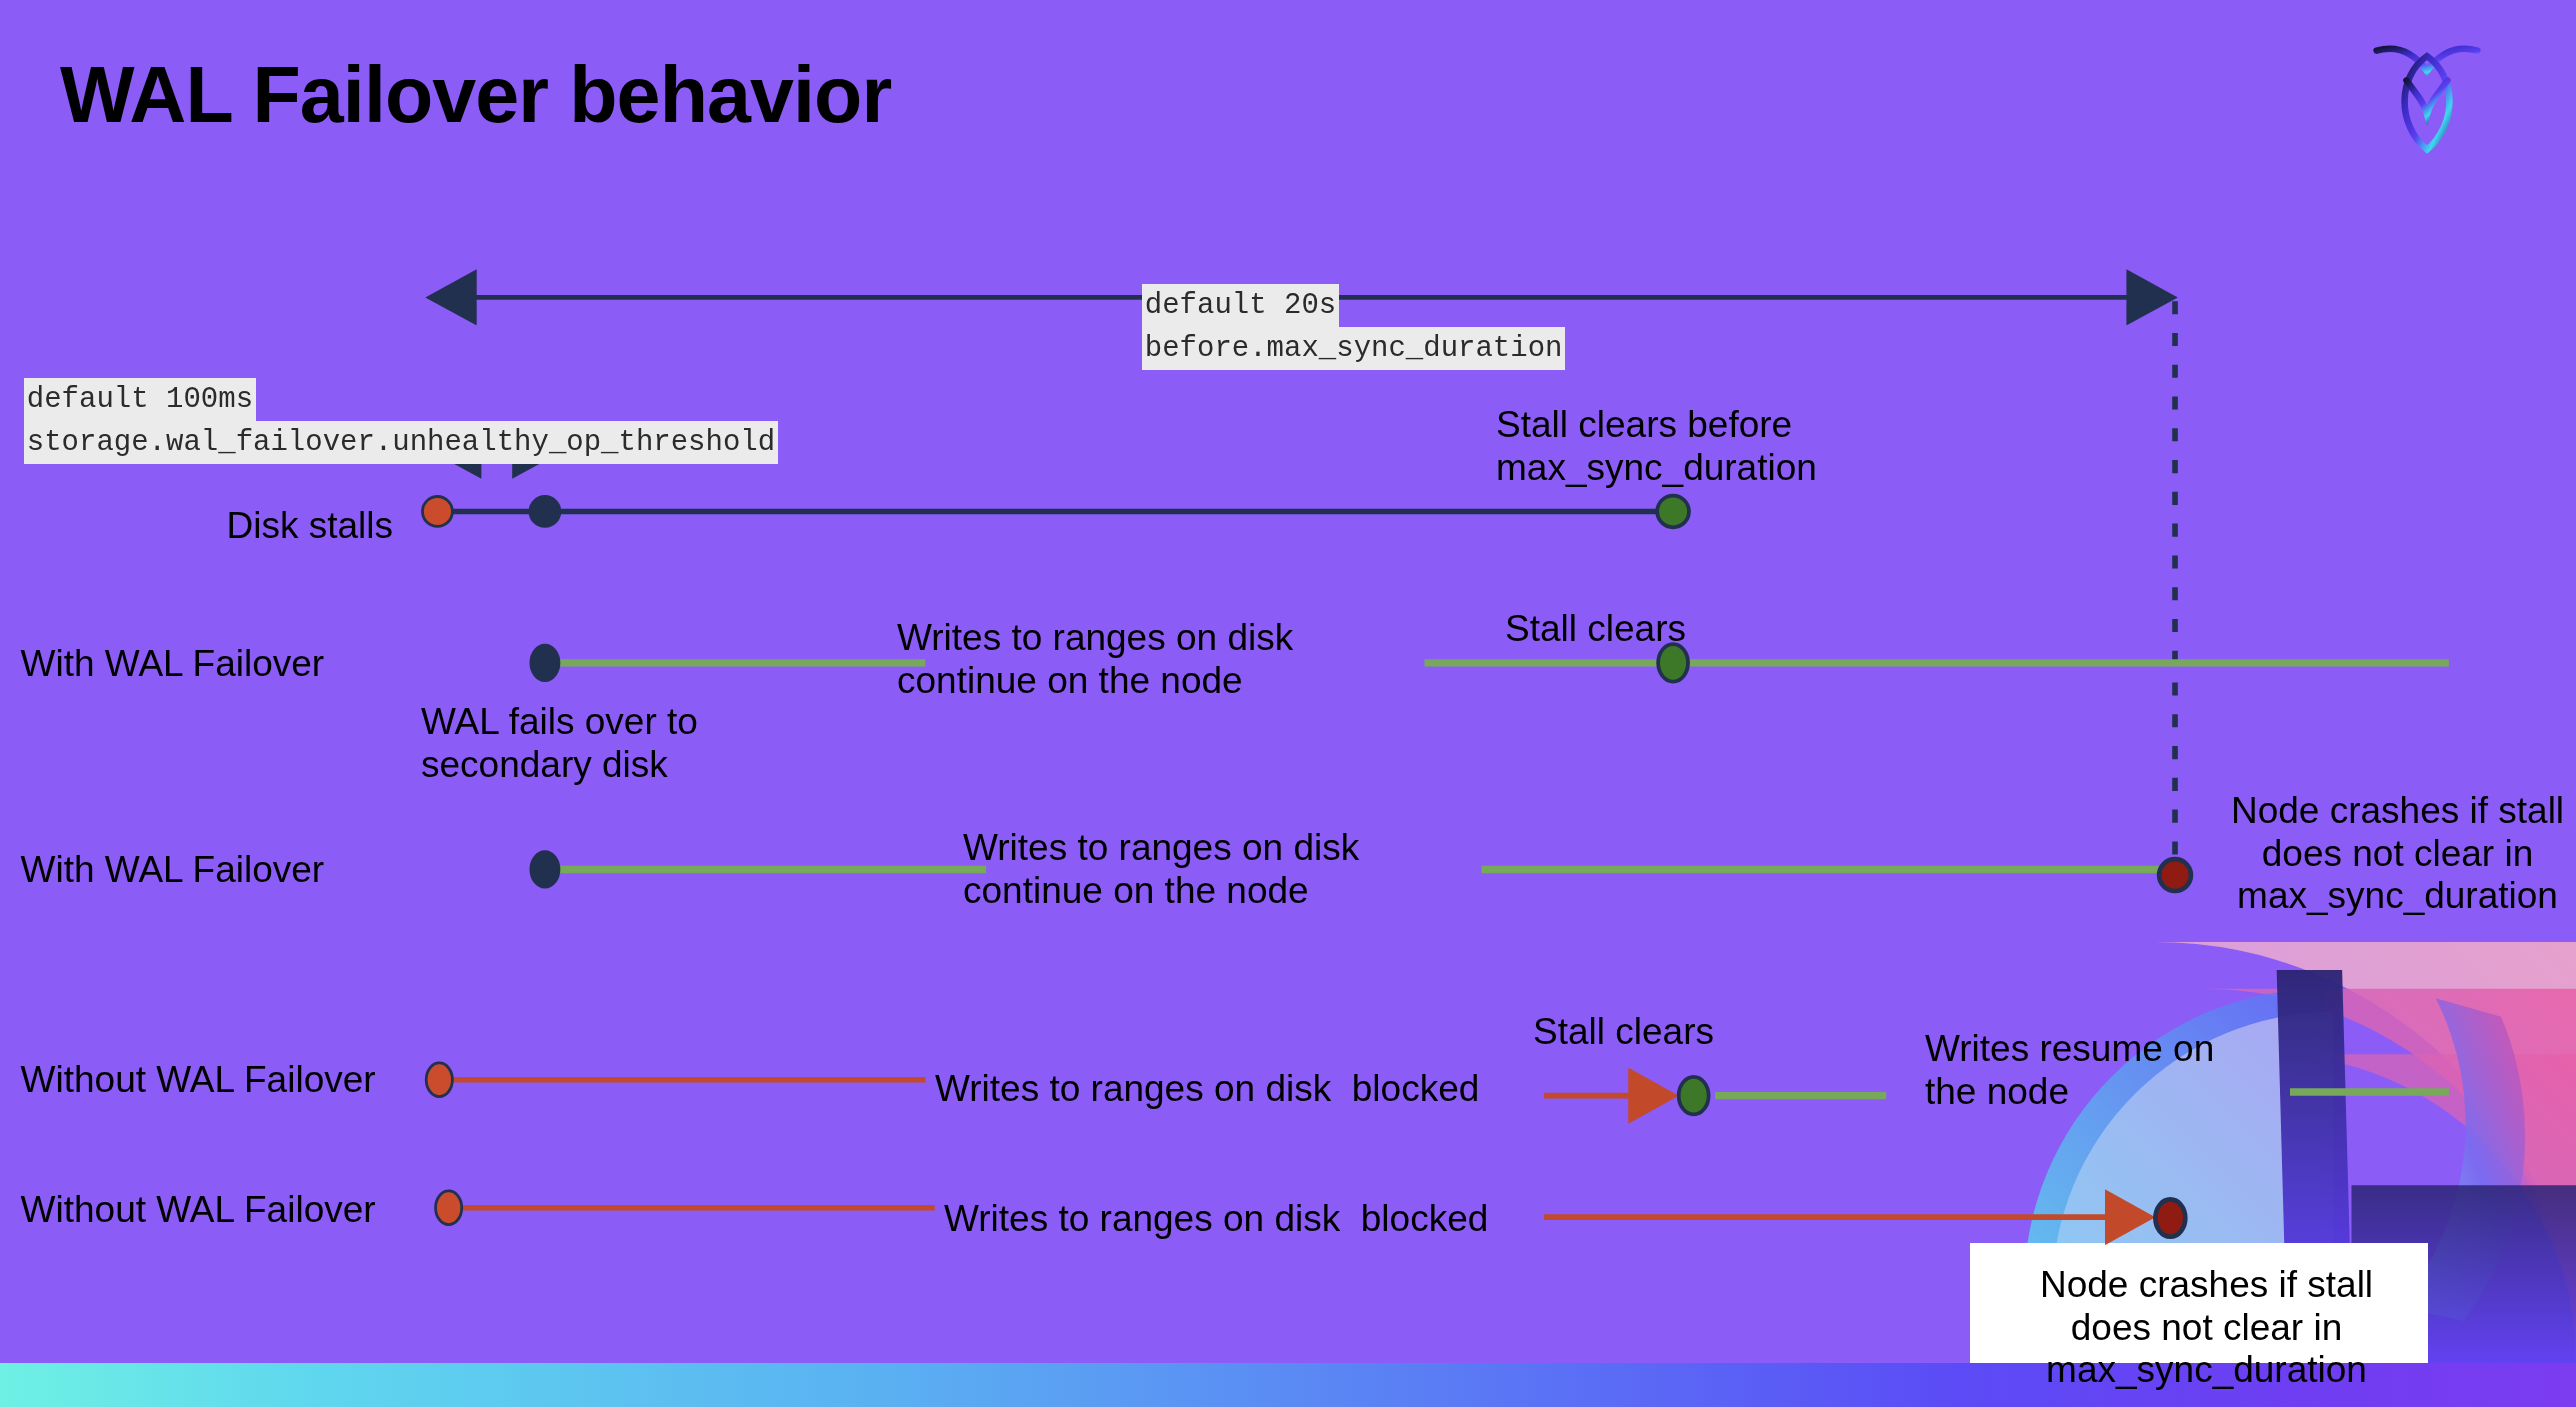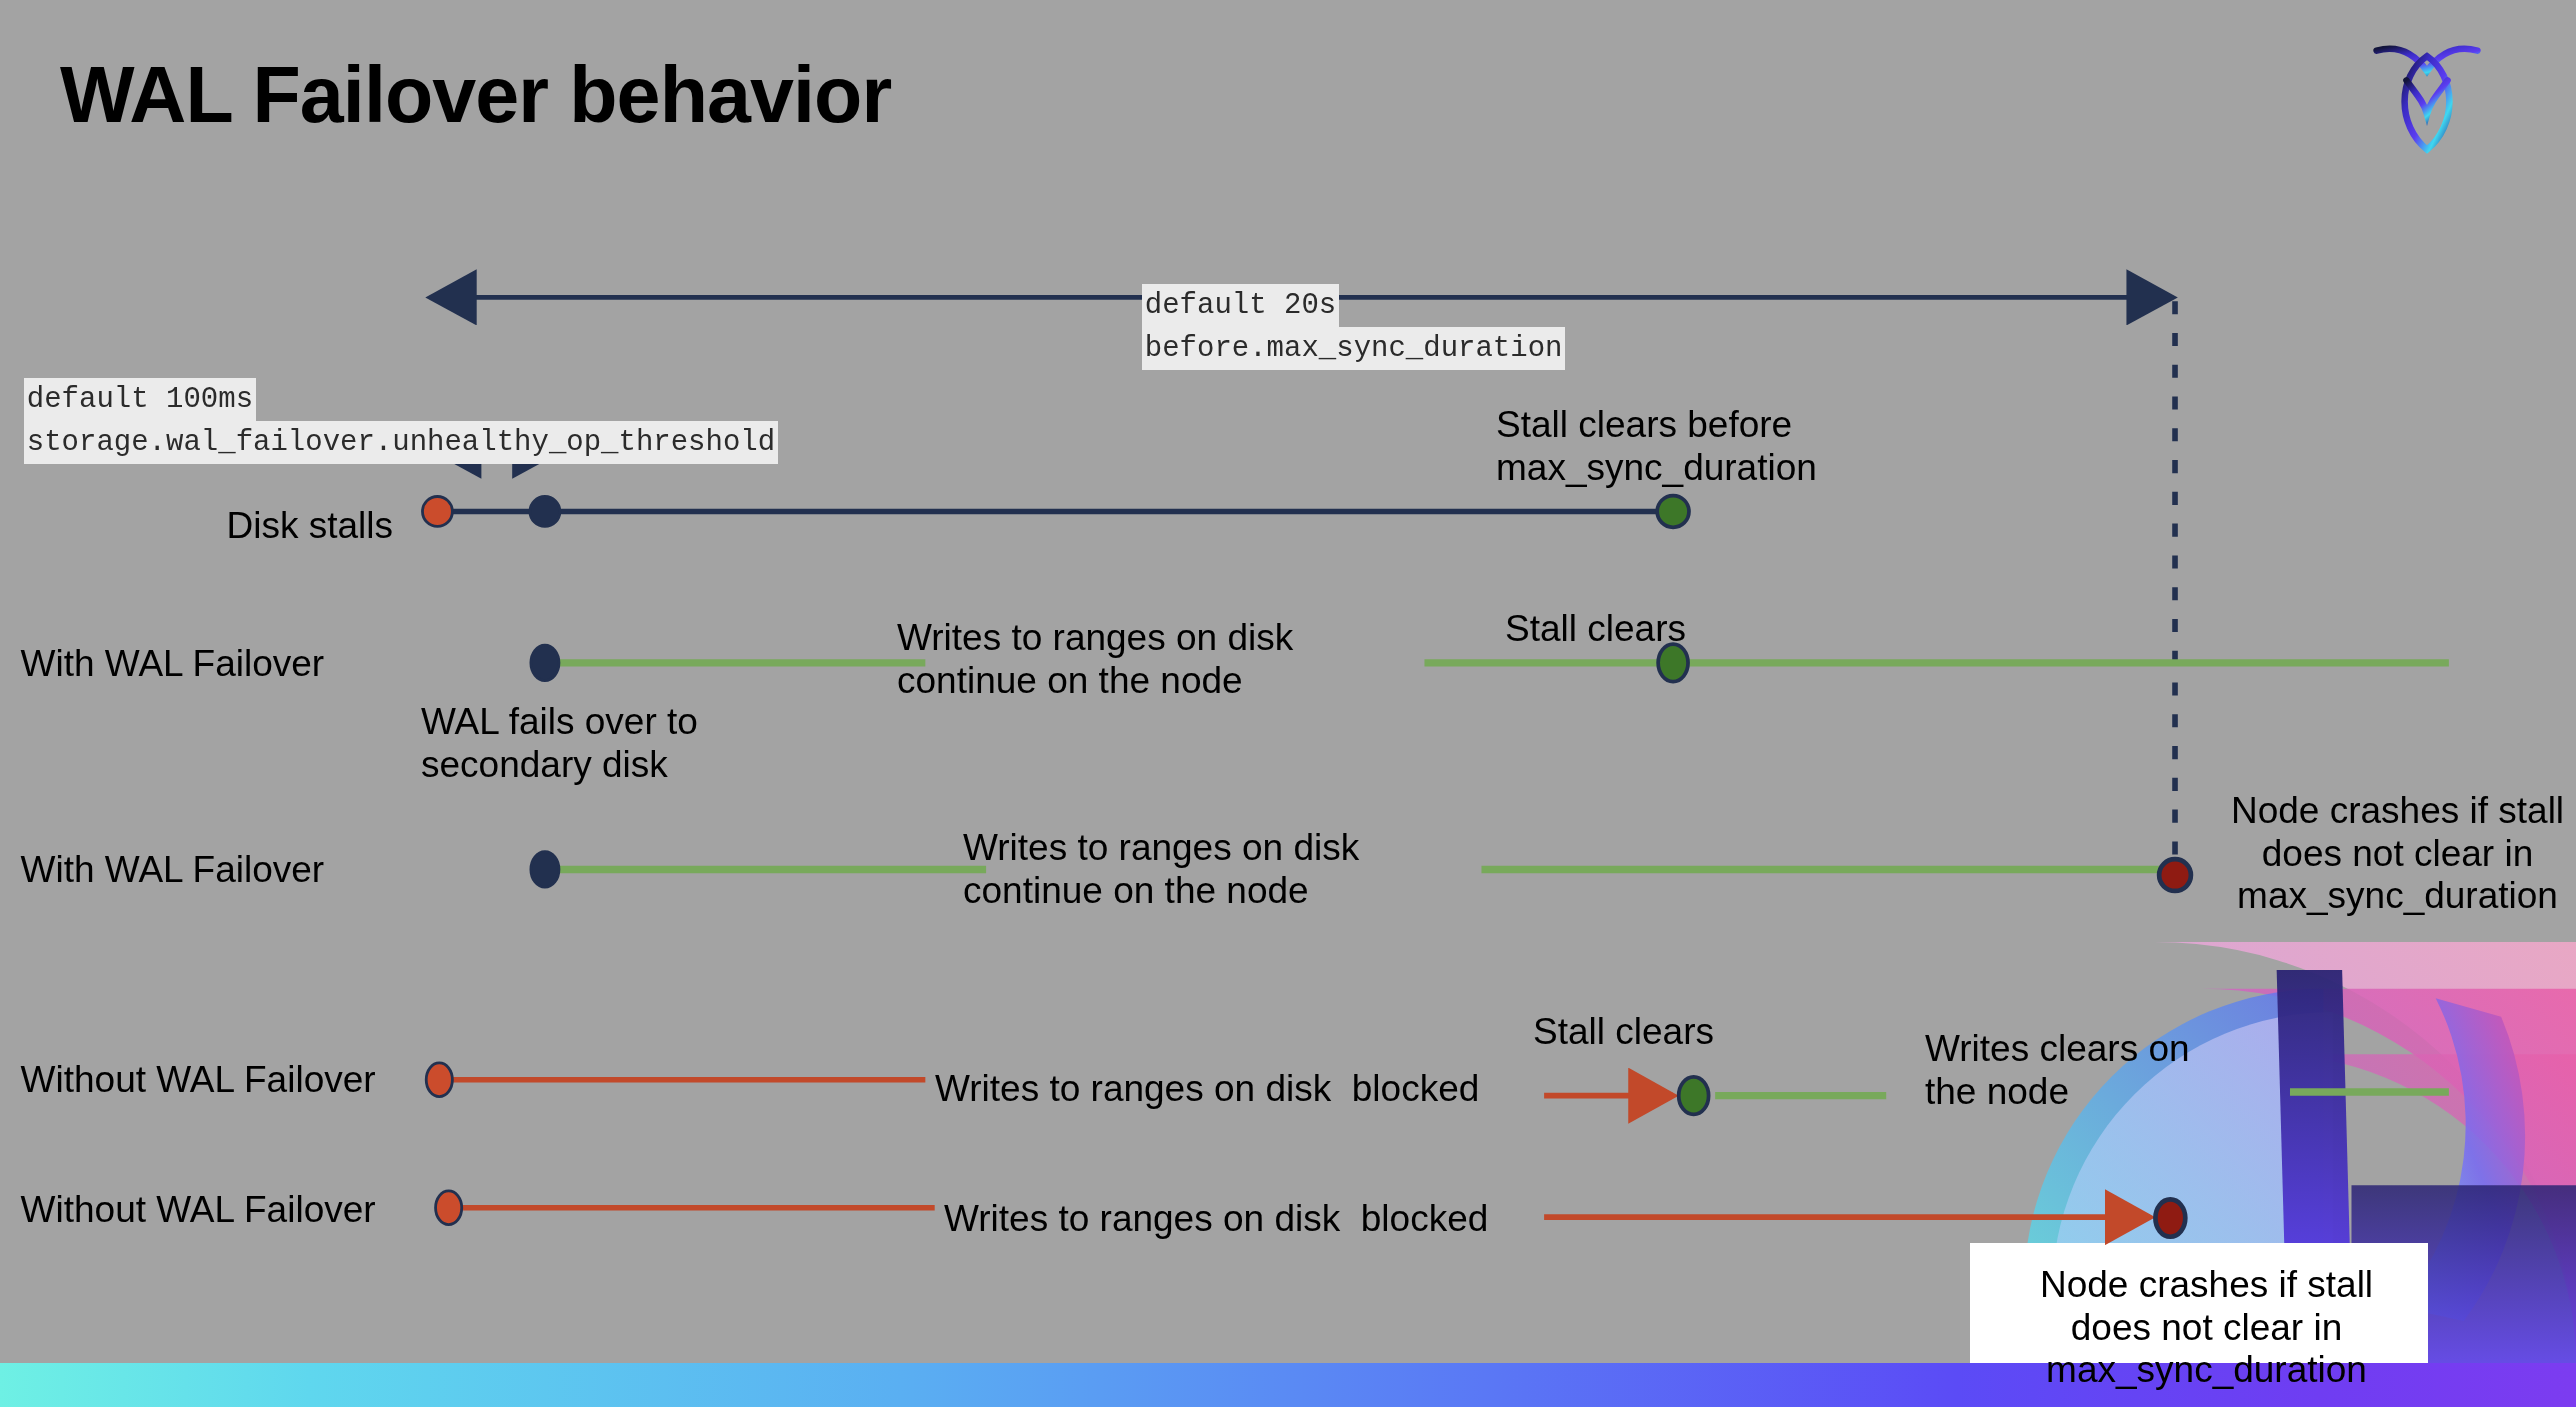--- a/index.html
+++ b/index.html
@@ -11,21 +11,21 @@
     width: 2576px;
     height: 1408px;
     position: relative;
     overflow: hidden;
     font-family: "Liberation Sans", sans-serif;
     color: #000000;
   }
   .slide {
     position: absolute;
     inset: 0;
-    background: #a3a3a3;
+    background: #8b5cf6;
   }
 
   
   #slide-title {
     position: absolute;
     left: 60px;
     top: 49px;
     font-size: 79px;
     font-weight: bold;
     letter-spacing: -0.9px;
@@ -294,21 +294,21 @@
 continue on the node</div>
 
   <div class="annotation left" style="left:2220px;width:355px;top:790px;">Node crashes if stall
 does not clear in
 max_sync_duration</div>
 
   <div class="annotation" style="left:1533px;width:336px;top:1011px;">Stall clears</div>
 
   <div class="annotation" style="left:935px;width:580px;top:1068px;">Writes to ranges on disk  blocked</div>
 
-  <div class="annotation" style="left:1925px;width:299px;top:1028px;">Writes clears on
+  <div class="annotation" style="left:1925px;width:299px;top:1028px;">Writes resume on
 the node</div>
 
   <div class="annotation" style="left:944px;width:580px;top:1198px;">Writes to ranges on disk  blocked</div>
 
   <div class="annotation left" style="left:2010px;width:393px;top:1264px;z-index:7;">Node crashes if stall
 does not clear in
 max_sync_duration</div>
 
 </div>
 

